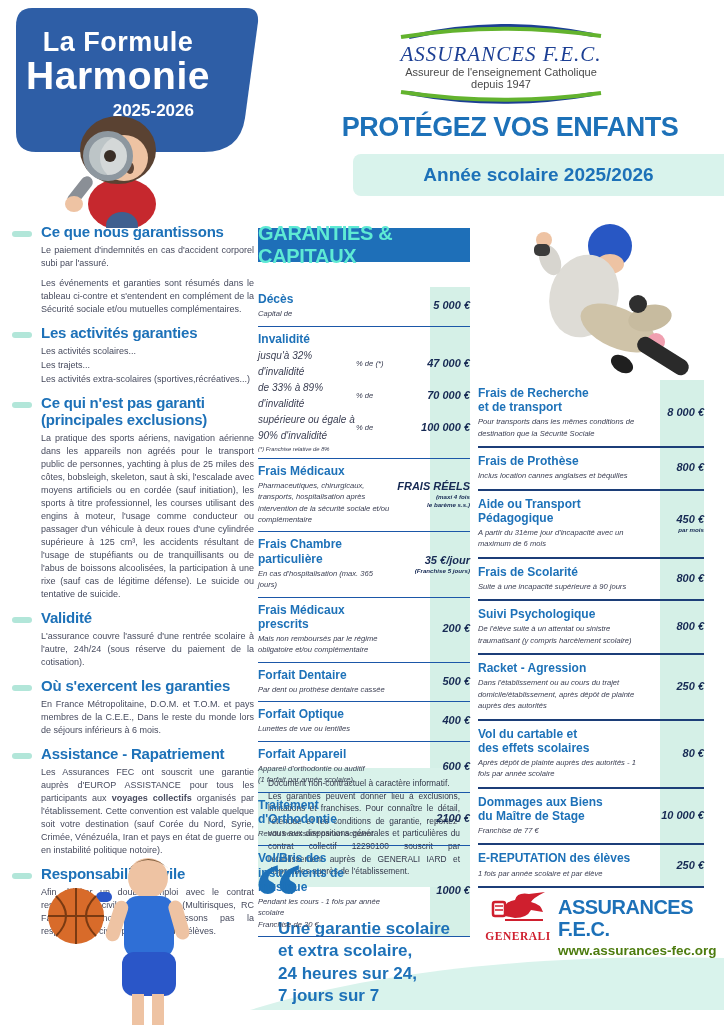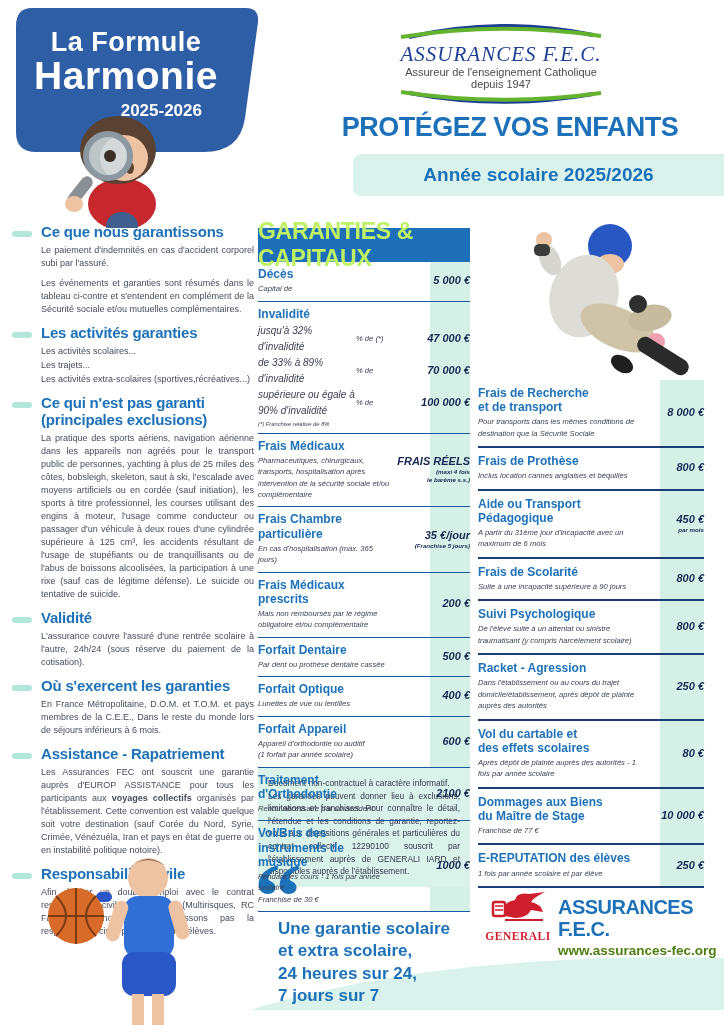--- a/index.html
+++ b/index.html
@@ -1,21 +1,21 @@
 <!DOCTYPE html>
 <html lang="fr"><head>
 <meta charset="utf-8">
 <style>
   * { margin:0; padding:0; box-sizing:border-box; }
   body { background:#ffffff; font-family:"Liberation Sans", sans-serif; }
   .page { position:relative; width:724px; height:1025px; background:#fff; overflow:hidden; }
 
   
   .formula-svg { position:absolute; left:14px; top:6px; }
-  .formula-text { position:absolute; left:24px; top:28px; width:204px; text-align:center; color:#fff; }
+  .formula-text { position:absolute; left:16px; top:28px; width:204px; text-align:center; color:#fff; }
   .formula-l1 { font-size:27px; font-weight:bold; letter-spacing:.5px; line-height:1.05; }
   .formula-l2 { font-size:39px; font-weight:bold; letter-spacing:.5px; line-height:1.0; }
   .formula-years { font-size:17px; font-weight:bold; text-align:right; padding-right:26px; margin-top:6px; }
 
   .brand-top { position:absolute; left:388px; top:24px; width:226px; text-align:center; }
   .brand-name { font-family:"Liberation Serif", serif; font-style:italic; font-size:21px; color:#1c3f94; letter-spacing:1px; line-height:1.05; }
   .brand-tagline { font-size:11px; color:#4a4a4a; margin-top:1px; }
 
   .headline { position:absolute; left:340px; top:112px; width:340px; text-align:center;
               font-size:27px; font-weight:bold; color:#1d71b8; letter-spacing:-0.5px; }
@@ -31,23 +31,23 @@
   .sec-title { font-size:15px; font-weight:bold; color:#1d71b8; line-height:1.12; letter-spacing:-0.2px; }
   .sec-body { margin-left:29px; font-size:9px; color:#474b5e; line-height:1.45; text-align:justify; }
   .sec-body p { margin-bottom:7px; }
   .sec-body.lines { text-align:left; }
   .sec-body.lines p { margin-bottom:1px; }
   .bold-inline { font-weight:bold; }
 
   
   .gc-banner { position:absolute; left:258px; top:228px; width:212px; height:34px; background:#1e6fb8;
                display:flex; align-items:center; justify-content:center; }
-  .gc-banner span { color:#bef264; font-size:23px; font-weight:bold; letter-spacing:-0.3px; }
-
-  .mid-col { position:absolute; left:258px; top:262px; width:212px; }
+  .gc-banner span { color:#5eead4; font-size:20px; font-weight:bold; letter-spacing:-0.3px; }
+
+  .mid-col { position:absolute; left:258px; top:287px; width:212px; }
   .right-col { position:absolute; left:478px; top:380px; width:226px; }
   .mint-strip { position:absolute; top:0; bottom:0; background:#d5f0e7; z-index:0; }
   .mid-col .mint-strip { right:0; width:40px; }
   .right-col .mint-strip { left:182px; width:44px; }
 
   .m-row { position:relative; z-index:1; display:flex; border-bottom:1.6px solid #1b57a8; padding:5px 0 6px; }
   .right-col .m-row { border-bottom:2px solid #1c3e78; padding:6px 0 7px; }
   .m-left { flex:1; padding-right:4px; }
   .row-title { font-size:12px; font-weight:bold; color:#1d71b8; line-height:1.18; margin-bottom:2px; white-space:pre-line; }
   .row-desc { font-size:7.6px; font-style:italic; color:#3a3e52; line-height:1.5; white-space:pre-line; }

